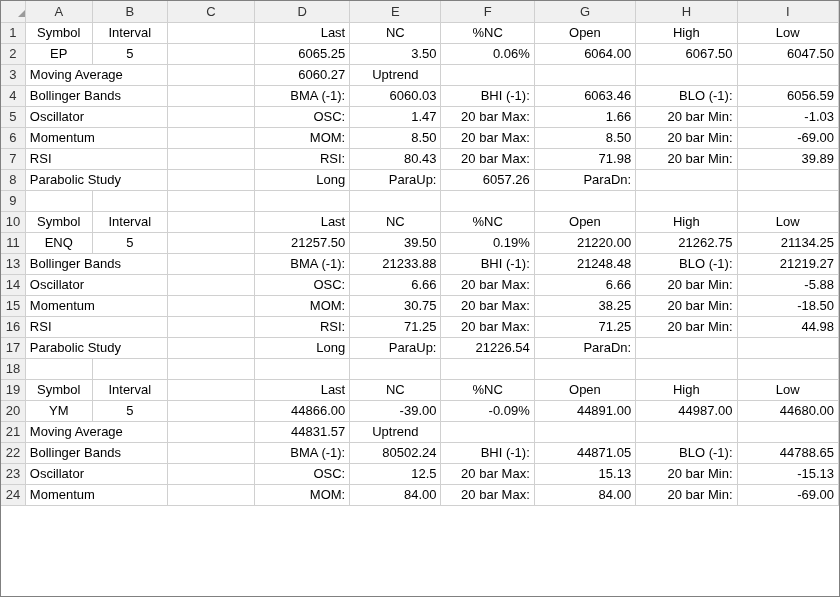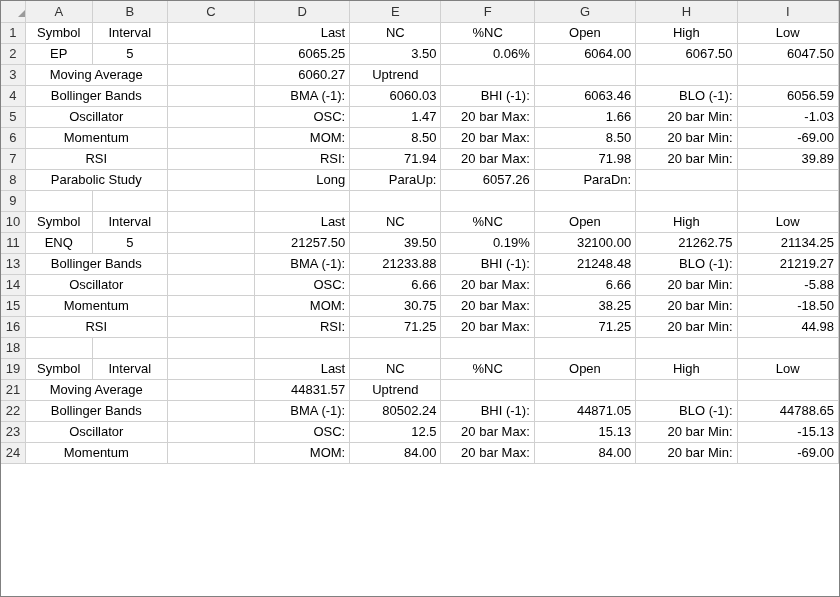--- a/index.html
+++ b/index.html
@@ -63,21 +63,21 @@
   }
   .c-a { width: 66px; }
   .c-b { width: 74px; }
   .c-c { width: 86px; }
   .c-d { width: 94px; }
   .c-e { width: 90px; }
   .c-f { width: 92px; }
   .c-g { width: 100px; }
   .c-h { width: 100px; }
   .c-i { width: 100px; }
-  .al-l { text-align: center; }
+  .al-l { text-align: left; }
   .al-c { text-align: center; }
   .al-r { text-align: right; }
   .corner-tri {
     display: block;
     width: 0; height: 0;
     border-left: 7px solid transparent;
     border-bottom: 7px solid #9a9a9a;
     margin: 5px 2px 0 13px;
   }
 </style>
@@ -169,21 +169,21 @@
           <td class="c-f al-r">20 bar Max:</td>
           <td class="c-g al-r">8.50</td>
           <td class="c-h al-r">20 bar Min:</td>
           <td class="c-i al-r">-69.00</td>
         </tr>
         <tr>
           <td class="rowhdr">7</td>
           <td colspan="2" class="al-l">RSI</td>
           <td class="c-c al-c"></td>
           <td class="c-d al-r">RSI:</td>
-          <td class="c-e al-r">71.94</td>
+          <td class="c-e al-r">80.43</td>
           <td class="c-f al-r">20 bar Max:</td>
           <td class="c-g al-r">71.98</td>
           <td class="c-h al-r">20 bar Min:</td>
           <td class="c-i al-r">39.89</td>
         </tr>
         <tr>
           <td class="rowhdr">8</td>
           <td colspan="2" class="al-l">Parabolic Study</td>
           <td class="c-c al-c"></td>
           <td class="c-d al-r">Long</td>
@@ -218,21 +218,21 @@
           <td class="c-i al-c">Low</td>
         </tr>
         <tr>
           <td class="rowhdr">11</td>
           <td class="c-a al-c">ENQ</td>
           <td class="c-b al-c">5</td>
           <td class="c-c al-c"></td>
           <td class="c-d al-r">21257.50</td>
           <td class="c-e al-r">39.50</td>
           <td class="c-f al-r">0.19%</td>
-          <td class="c-g al-r">32100.00</td>
+          <td class="c-g al-r">21220.00</td>
           <td class="c-h al-r">21262.75</td>
           <td class="c-i al-r">21134.25</td>
         </tr>
         <tr>
           <td class="rowhdr">13</td>
           <td colspan="2" class="al-l">Bollinger Bands</td>
           <td class="c-c al-c"></td>
           <td class="c-d al-r">BMA (-1):</td>
           <td class="c-e al-r">21233.88</td>
           <td class="c-f al-r">BHI (-1):</td>
@@ -267,20 +267,31 @@
           <td colspan="2" class="al-l">RSI</td>
           <td class="c-c al-c"></td>
           <td class="c-d al-r">RSI:</td>
           <td class="c-e al-r">71.25</td>
           <td class="c-f al-r">20 bar Max:</td>
           <td class="c-g al-r">71.25</td>
           <td class="c-h al-r">20 bar Min:</td>
           <td class="c-i al-r">44.98</td>
         </tr>
         <tr>
+          <td class="rowhdr">17</td>
+          <td colspan="2" class="al-l">Parabolic Study</td>
+          <td class="c-c al-c"></td>
+          <td class="c-d al-r">Long</td>
+          <td class="c-e al-r">ParaUp:</td>
+          <td class="c-f al-r">21226.54</td>
+          <td class="c-g al-r">ParaDn:</td>
+          <td class="c-h al-c"></td>
+          <td class="c-i al-c"></td>
+        </tr>
+        <tr>
           <td class="rowhdr">18</td>
           <td class="c-a al-c"></td>
           <td class="c-b al-c"></td>
           <td class="c-c al-c"></td>
           <td class="c-d al-c"></td>
           <td class="c-e al-c"></td>
           <td class="c-f al-c"></td>
           <td class="c-g al-c"></td>
           <td class="c-h al-c"></td>
           <td class="c-i al-c"></td>
@@ -291,20 +302,32 @@
           <td class="c-b al-c">Interval</td>
           <td class="c-c al-c"></td>
           <td class="c-d al-r">Last</td>
           <td class="c-e al-c">NC</td>
           <td class="c-f al-c">%NC</td>
           <td class="c-g al-c">Open</td>
           <td class="c-h al-c">High</td>
           <td class="c-i al-c">Low</td>
         </tr>
         <tr>
+          <td class="rowhdr">20</td>
+          <td class="c-a al-c">YM</td>
+          <td class="c-b al-c">5</td>
+          <td class="c-c al-c"></td>
+          <td class="c-d al-r">44866.00</td>
+          <td class="c-e al-r">-39.00</td>
+          <td class="c-f al-r">-0.09%</td>
+          <td class="c-g al-r">44891.00</td>
+          <td class="c-h al-r">44987.00</td>
+          <td class="c-i al-r">44680.00</td>
+        </tr>
+        <tr>
           <td class="rowhdr">21</td>
           <td colspan="2" class="al-l">Moving Average</td>
           <td class="c-c al-c"></td>
           <td class="c-d al-r">44831.57</td>
           <td class="c-e al-c">Uptrend</td>
           <td class="c-f al-c"></td>
           <td class="c-g al-c"></td>
           <td class="c-h al-c"></td>
           <td class="c-i al-c"></td>
         </tr>

